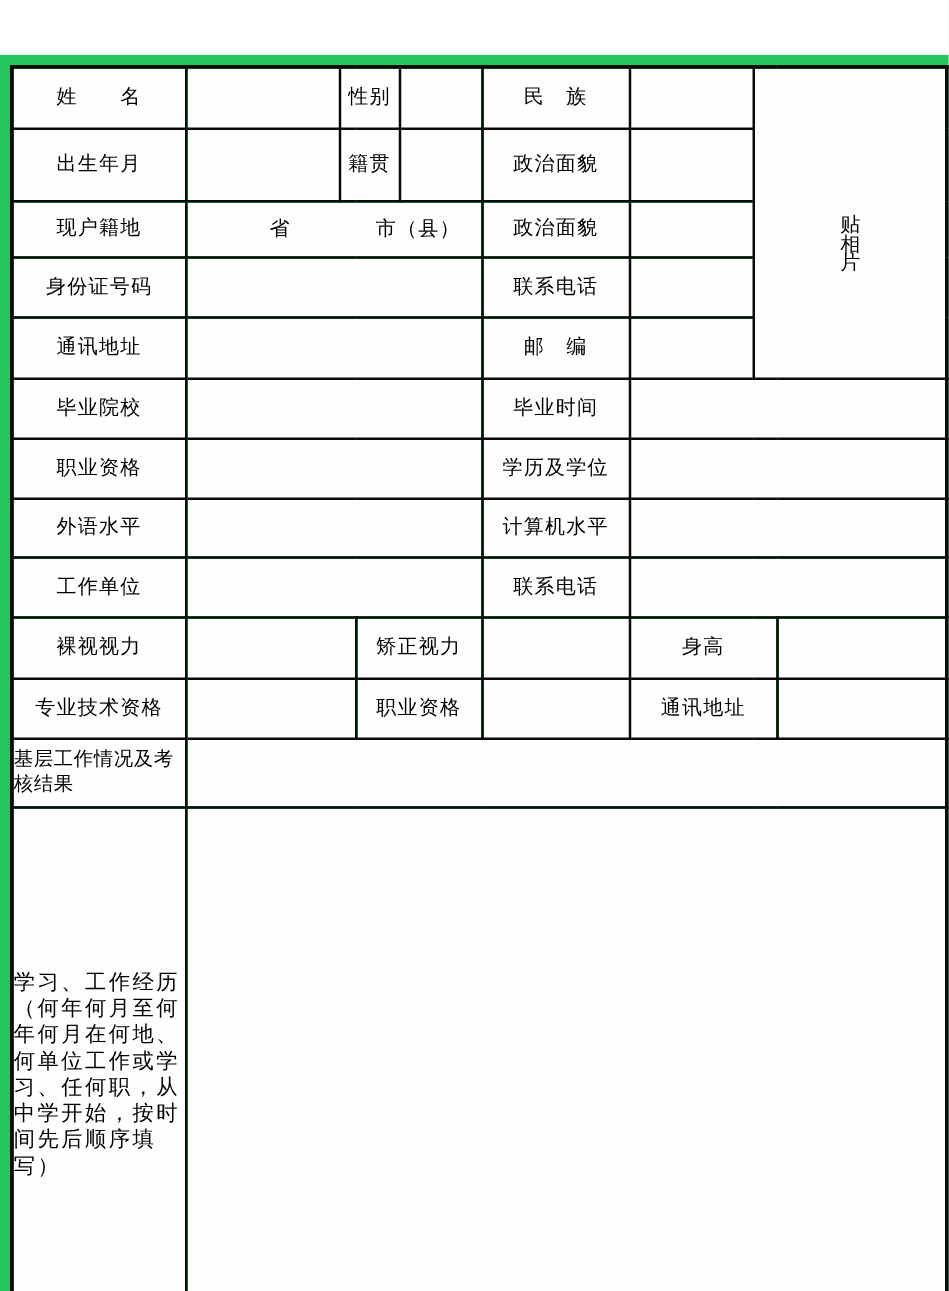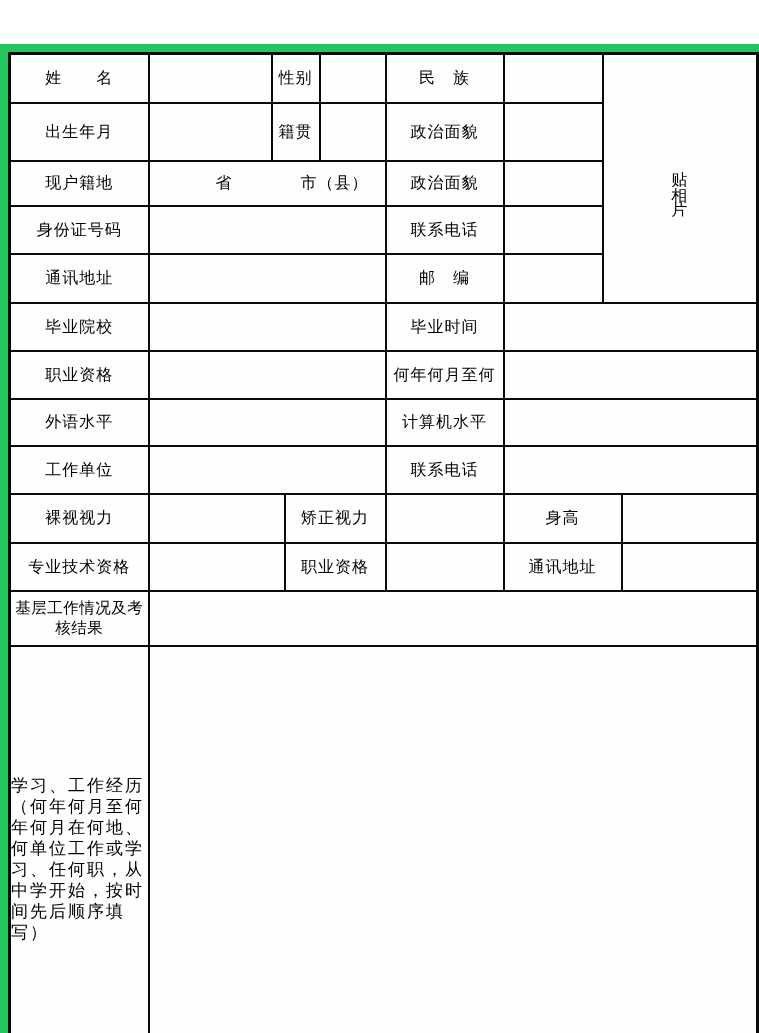--- a/index.html
+++ b/index.html
@@ -31,21 +31,20 @@
   }
   td.lbl {
     text-align: center;
     vertical-align: middle;
     font-size: 16px;
     letter-spacing: 1px;
     line-height: 20px;
   }
   td.multi-center {
     white-space: pre-line;
-    text-align: center;
     vertical-align: middle;
     font-size: 15.5px;
     letter-spacing: 0.5px;
     line-height: 20px;
   }
   td.multi-left {
     white-space: pre-line;
     text-align: left;
     vertical-align: middle;
     font-size: 17px;
@@ -144,21 +143,21 @@
     <tr style="height:48px">
       <td class="lbl">毕业院校</td>
       <td colspan="4" class="val"></td>
       <td class="lbl">毕业时间</td>
       <td colspan="3" class="val"></td>
     </tr>
 
     <tr style="height:48px">
       <td class="lbl">职业资格</td>
       <td colspan="4" class="val"></td>
-      <td class="lbl">何年何月至何</td>
+      <td class="lbl">学历及学位</td>
       <td colspan="3" class="val"></td>
     </tr>
 
     <tr style="height:47px">
       <td class="lbl">外语水平</td>
       <td colspan="4" class="val"></td>
       <td class="lbl">计算机水平</td>
       <td colspan="3" class="val"></td>
     </tr>
 

